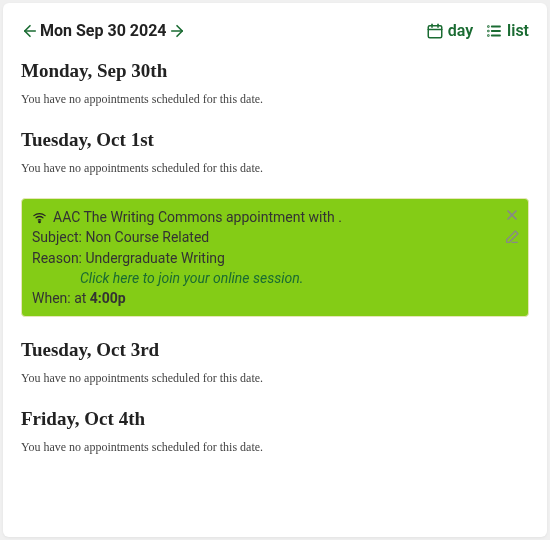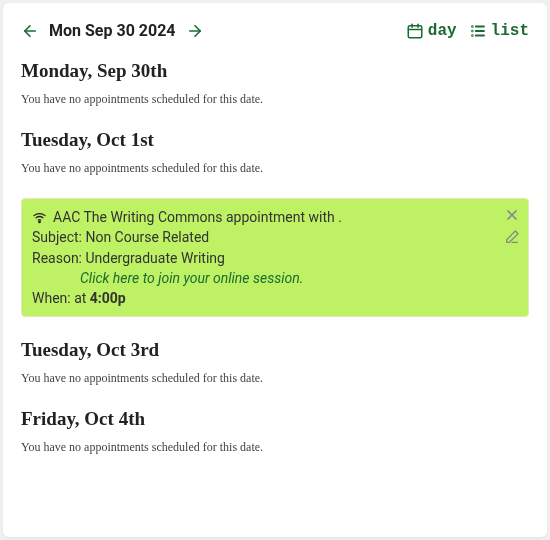--- a/index.html
+++ b/index.html
@@ -20,21 +20,21 @@
     }
     .topbar {
       display: flex;
       align-items: center;
       justify-content: space-between;
       margin-bottom: 20px;
     }
     .nav-left {
       display: flex;
       align-items: center;
-      gap: 10px;
+      gap: 1px;
     }
     .arrow-btn {
       color: #1a6b32;
       cursor: pointer;
       display: inline-flex;
       align-items: center;
       justify-content: center;
     }
     .arrow-btn svg { width: 18px; height: 18px; }
     .date-title {
@@ -48,38 +48,37 @@
       align-items: center;
     }
     .view-btn {
       display: inline-flex;
       align-items: center;
       gap: 4px;
       color: #1a6b32;
       font-weight: 600;
       font-size: 16px;
       cursor: pointer;
-      font-family: Liberation Mono, monospace;
     }
     .view-btn svg { width: 18px; height: 18px; }
     .day-block { margin-bottom: 22px; }
     .day-heading {
       font-weight: 700;
       font-size: 19px;
       color: #222;
       margin-bottom: 10px;
       font-family: Liberation Serif, serif;
     }
     .empty-msg {
       font-size: 12px;
       color: #444;
       font-family: Liberation Serif, serif;
     }
     .appt-card {
-      background: #bef264;
+      background: #84cc16;
       border: 1px solid #e6e6b8;
       border-radius: 4px;
       padding: 8px 10px;
       position: relative;
       font-size: 14px;
       color: #333;
       line-height: 1.45;
       margin-top: 2px;
     }
     .appt-title-line {

